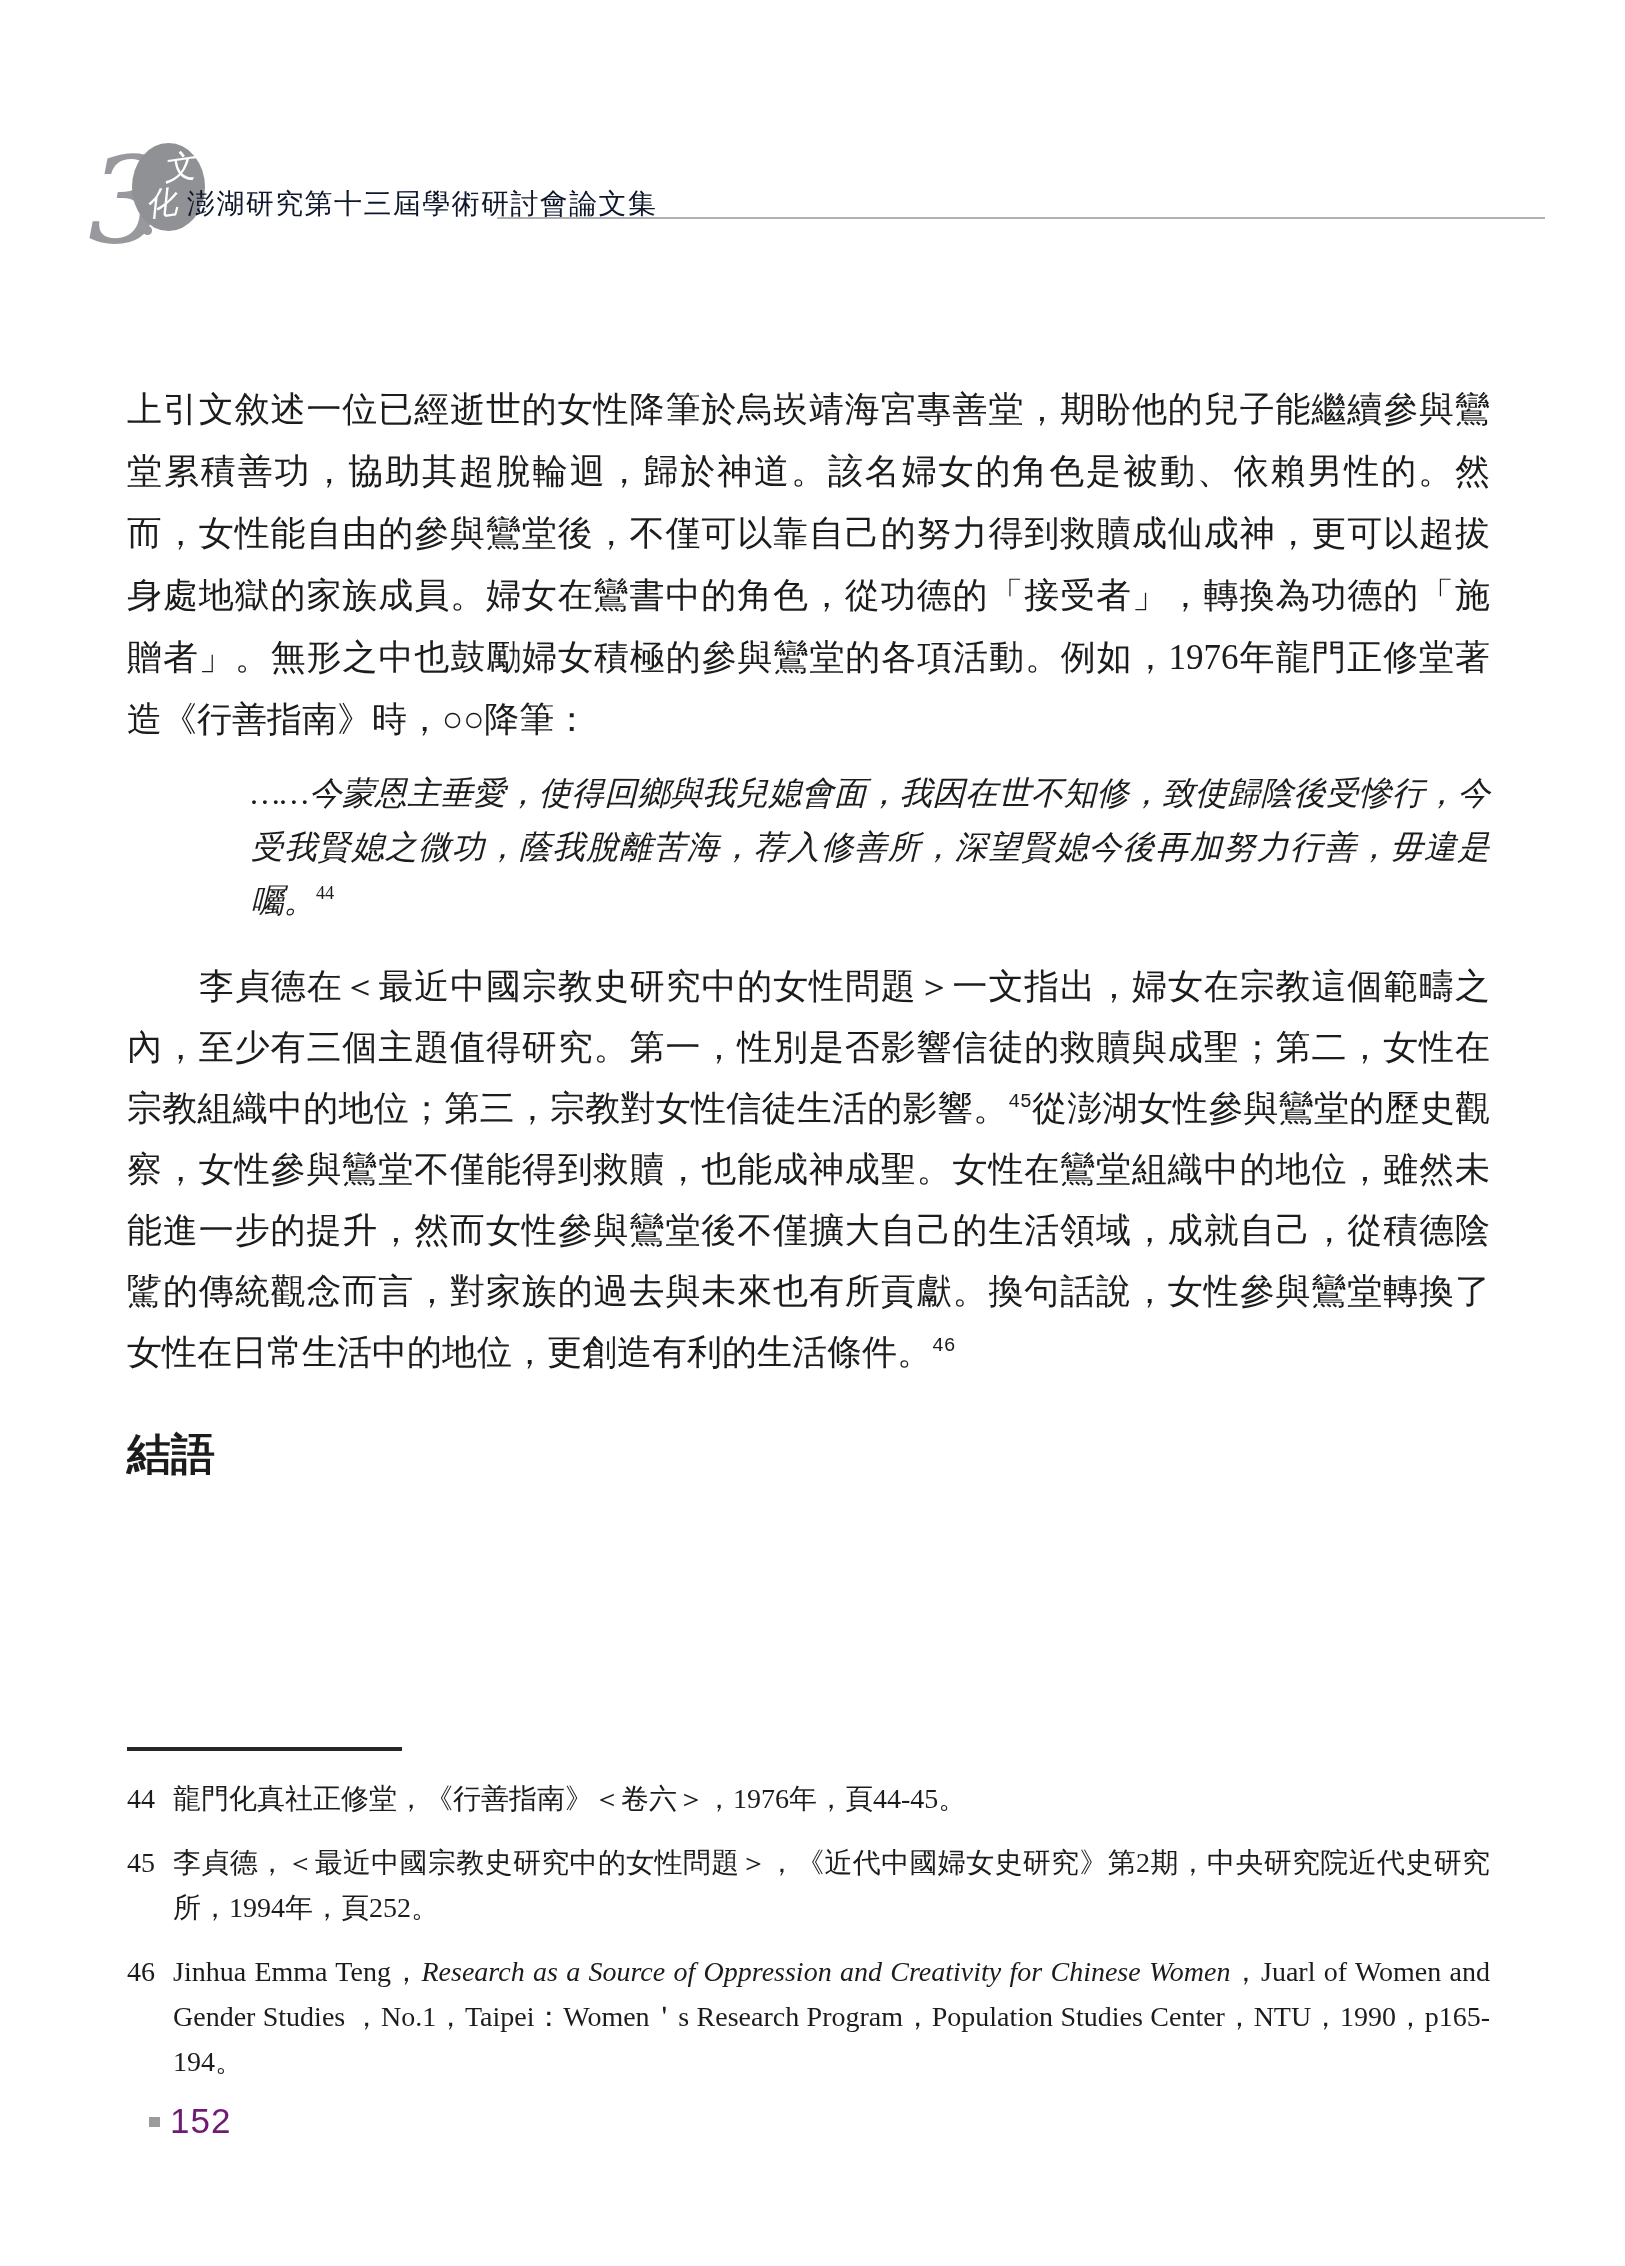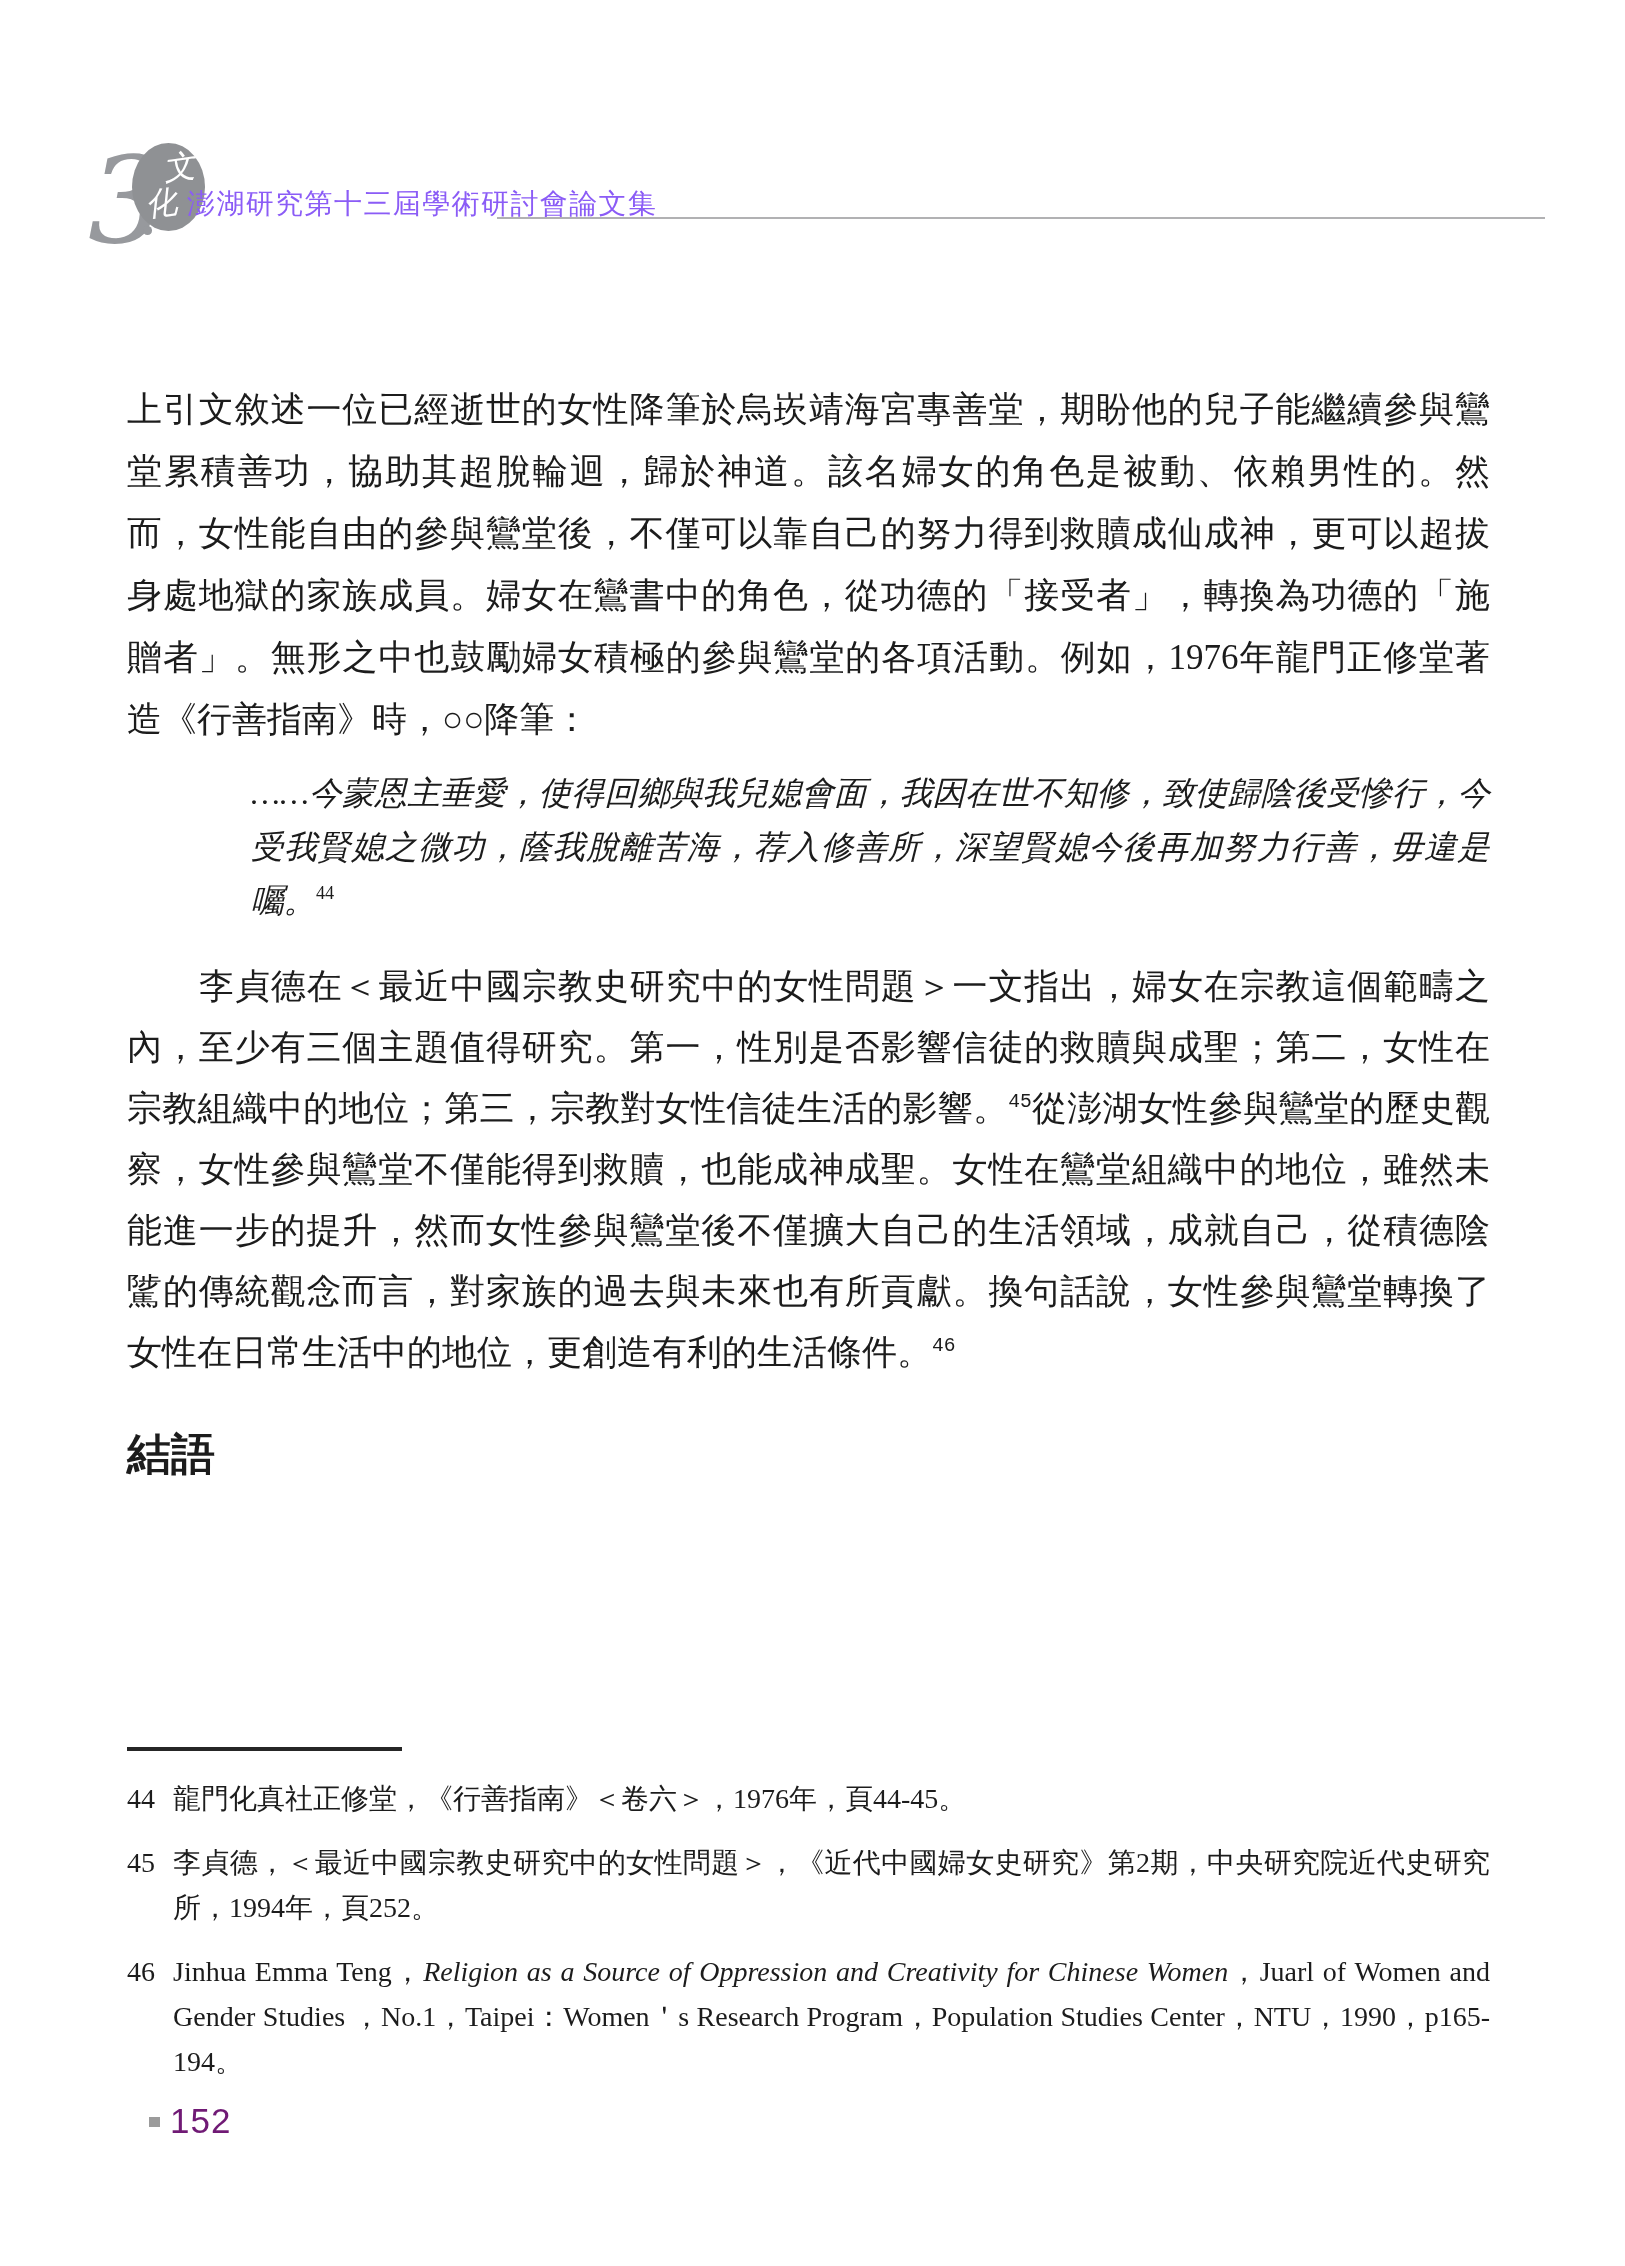--- a/index.html
+++ b/index.html
@@ -33,21 +33,21 @@
   .logo-circle .zi{
     position:absolute;color:#ffffff;
     font-style:italic;font-size:32px;line-height:1;
     transform:rotate(-8deg);
   }
   .logo-circle .zi.top{left:31px;top:7.6px;}
   .logo-circle .zi.bottom{left:13.4px;top:44px;}
   .header-title{
     position:absolute;left:187px;top:185px;
     font-size:28px;letter-spacing:1.4px;
-    color:#8b5cf6;white-space:nowrap;
+    color:#0f172a;white-space:nowrap;
   }
   .header-line{
     position:absolute;left:497px;top:217px;
     width:1048px;height:1.9px;background:#b1b1b3;
   }
 
   
   .body-column{
     position:absolute;left:127px;top:379px;width:1363px;
   }
@@ -117,21 +117,21 @@
         <div class="footnote first">
           <div class="fn-num">44</div>
           <div class="fn-text"><span>龍門化真社正修堂，《行善指南》＜卷六＞，1976年，頁44-45。</span></div>
         </div>
         <div class="footnote">
           <div class="fn-num">45</div>
           <div class="fn-text"><span>李貞德，＜最近中國宗教史研究中的女性問題＞，《近代中國婦女史研究》第2期，中央研究院近代史研究所，1994年，頁252。</span></div>
         </div>
         <div class="footnote">
           <div class="fn-num">46</div>
-          <div class="fn-text"><span>Jinhua Emma Teng，</span><span style="font-style: italic;">Religion as a Source of Oppression and Creativity for Chinese Women</span><span>，Juarl of Women and Gender Studies ，No.1，Taipei：Women＇s Research Program，Population Studies Center，NTU，1990，p165-194。</span></div>
+          <div class="fn-text"><span>Jinhua Emma Teng，</span><span style="font-style: italic;">Research as a Source of Oppression and Creativity for Chinese Women</span><span>，Juarl of Women and Gender Studies ，No.1，Taipei：Women＇s Research Program，Population Studies Center，NTU，1990，p165-194。</span></div>
         </div>
       </div>
   </div>
 
   <div class="page-number-block">
     <span class="pn-square"></span><span class="pn-text">152</span>
   </div>
 
 </div>
 

